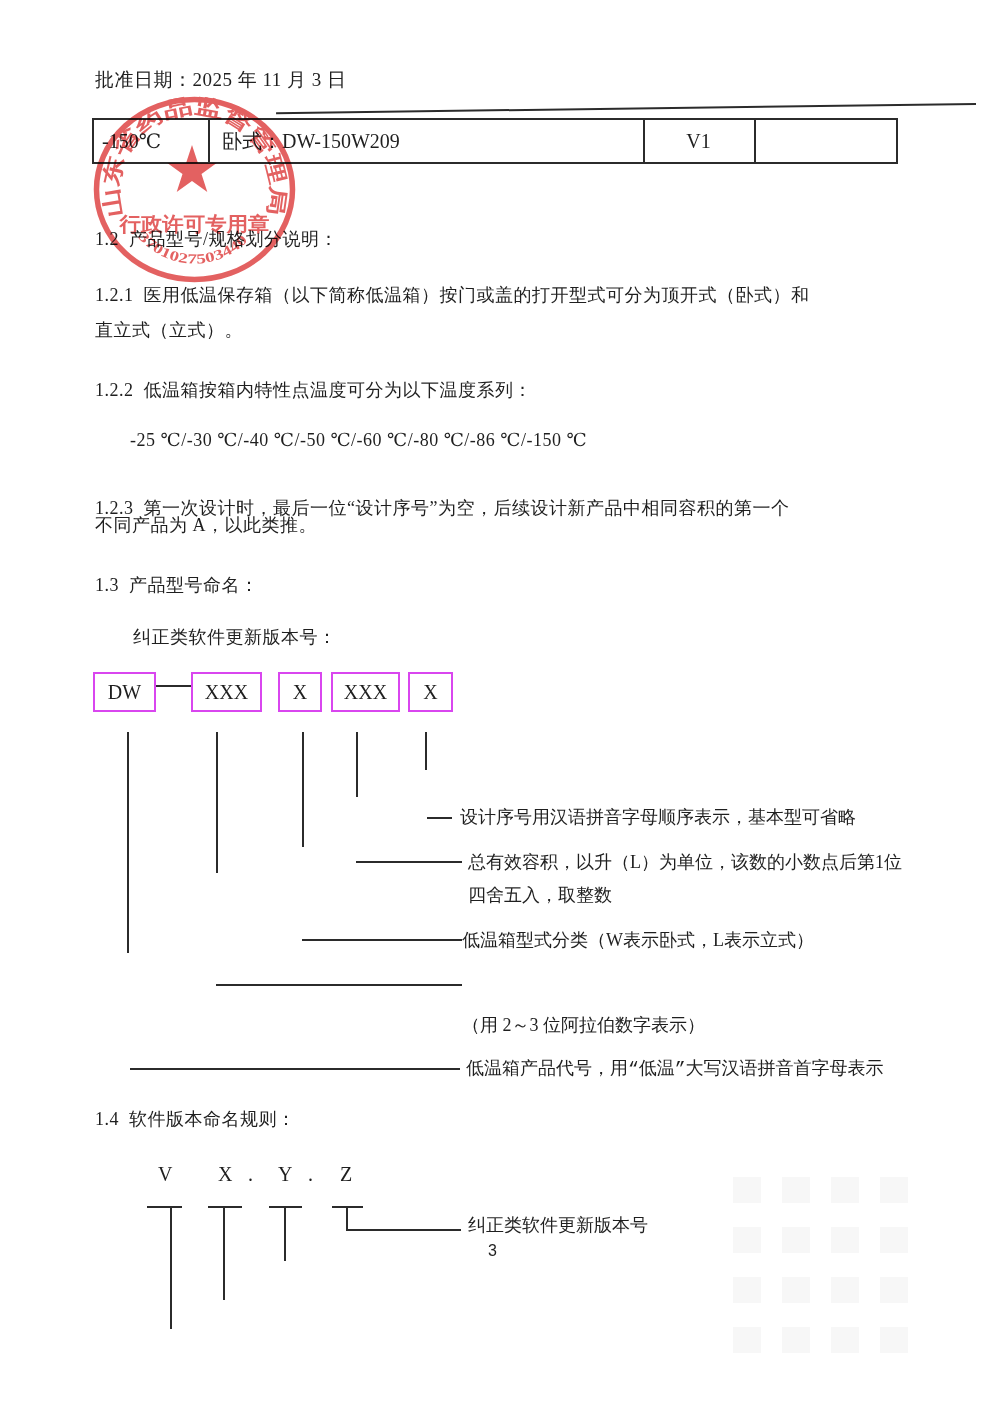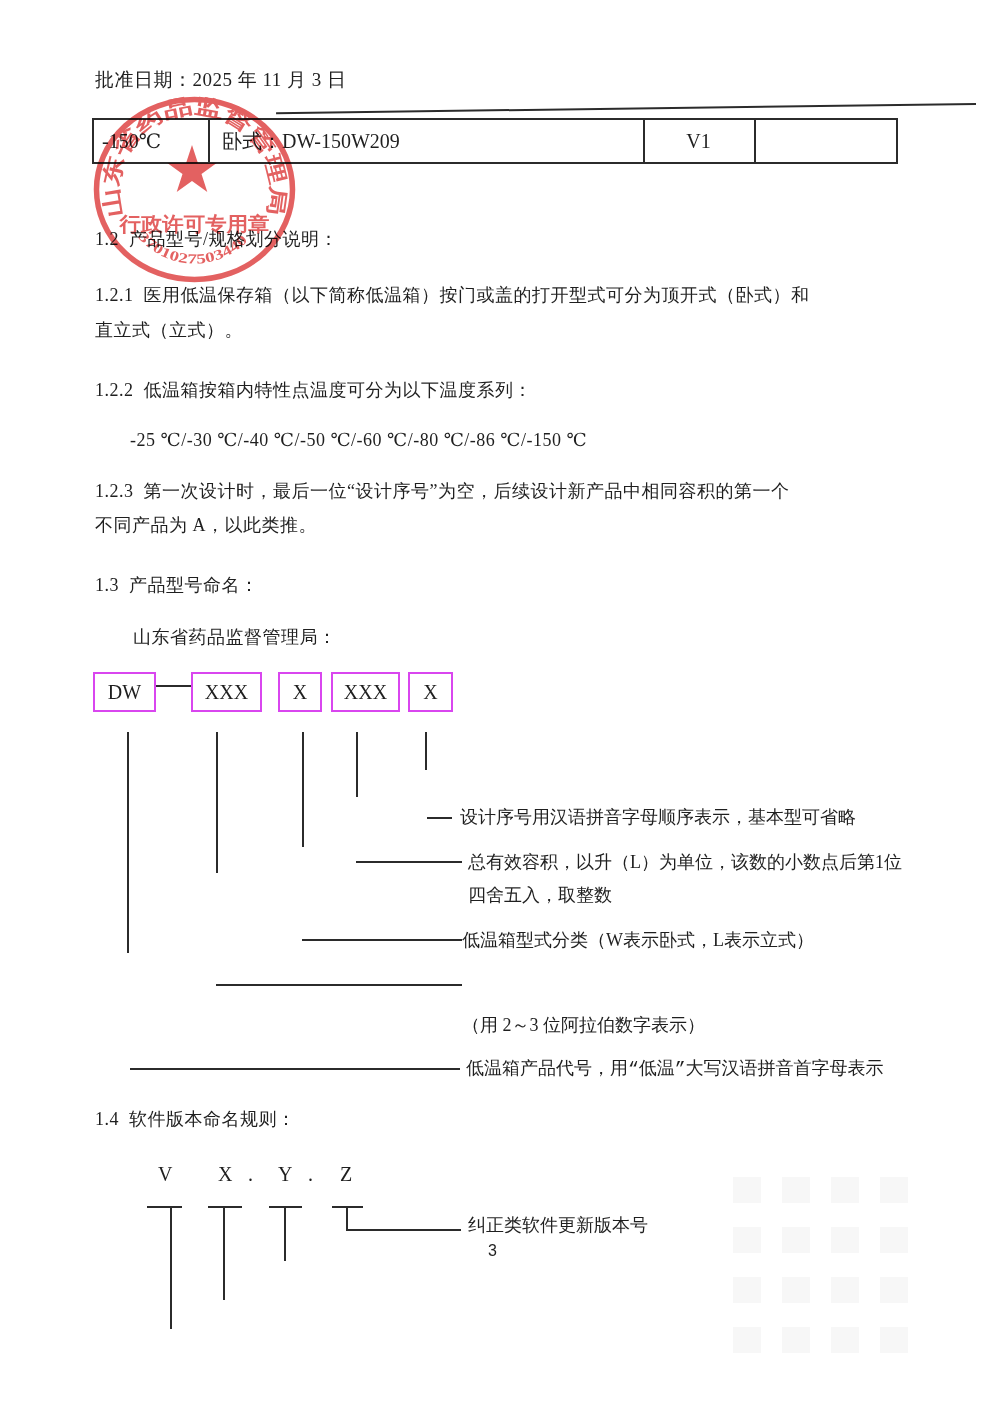--- a/index.html
+++ b/index.html
@@ -41,25 +41,25 @@
     <div class="cell" style="left:549px;width:111px;text-align:center;">V1</div>
     <div class="cell" style="left:662px;width:140px;"></div>
   </div>
 
 
   <div class="txt" style="left:95px;top:228px;">1.2  产品型号/规格划分说明：</div>
   <div class="txt" style="left:95px;top:284px;">1.2.1  医用低温保存箱（以下简称低温箱）按门或盖的打开型式可分为顶开式（卧式）和</div>
   <div class="txt" style="left:95px;top:319px;">直立式（立式）。</div>
   <div class="txt" style="left:95px;top:379px;">1.2.2  低温箱按箱内特性点温度可分为以下温度系列：</div>
   <div class="txt" style="left:130px;top:429px;">-25 ℃/-30 ℃/-40 ℃/-50 ℃/-60 ℃/-80 ℃/-86 ℃/-150 ℃</div>
-  <div class="txt" style="left:95px;top:480px;">1.2.3  第一次设计时，最后一位“设计序号”为空，后续设计新产品中相同容积的第一个</div>
+  <div class="txt" style="left:95px;top:497px;">1.2.3  第一次设计时，最后一位“设计序号”为空，后续设计新产品中相同容积的第一个</div>
   <div class="txt" style="left:95px;top:514px;">不同产品为 A，以此类推。</div>
 
   <div class="txt" style="left:95px;top:574px;">1.3  产品型号命名：</div>
-  <div class="txt" style="left:133px;top:626px;">山东省药品监督管理局：</div>
+  <div class="txt" style="left:133px;top:626px;">纠正类软件更新版本号：</div>
 
   <div class="mbox" style="left:93px;width:63px;">DW</div>
   <div class="mbox" style="left:191px;width:71px;">XXX</div>
   <div class="mbox" style="left:278px;width:44px;">X</div>
   <div class="mbox" style="left:331px;width:69px;">XXX</div>
   <div class="mbox" style="left:408px;width:45px;">X</div>
   <div class="hline" style="left:156px;top:685px;width:35px;"></div>
 
   <div class="vline" style="left:127px;top:732px;height:221px;"></div>
   <div class="vline" style="left:216px;top:732px;height:141px;"></div>

